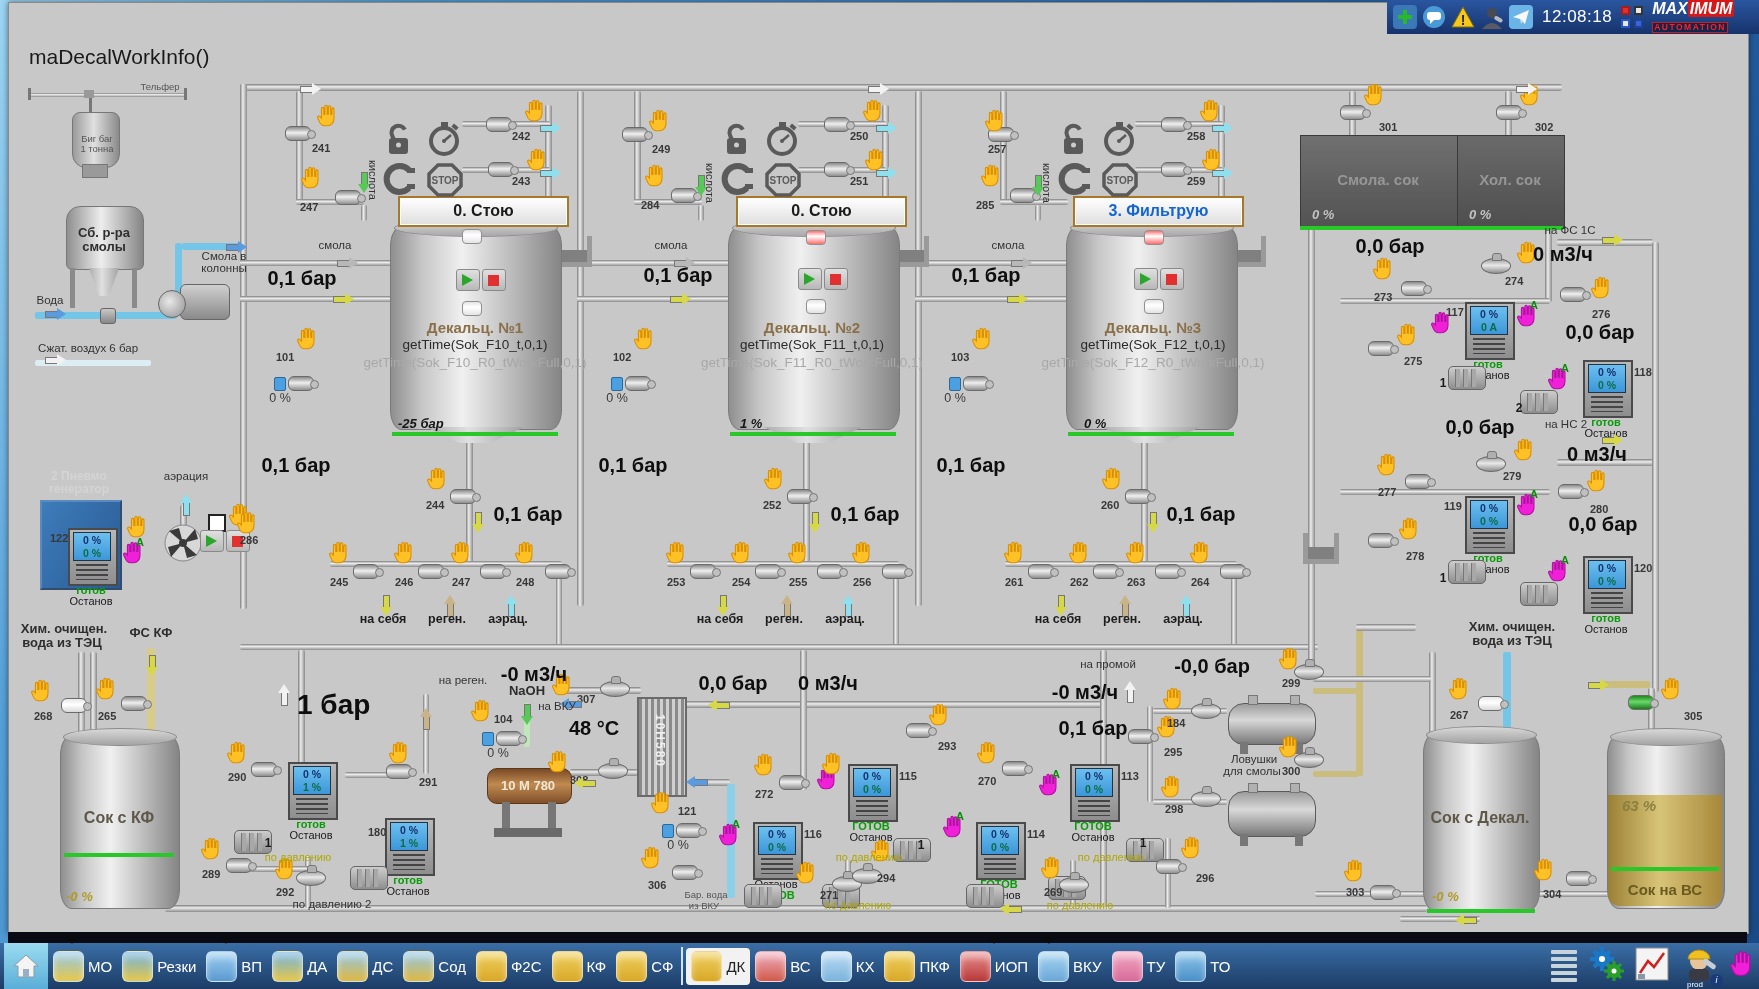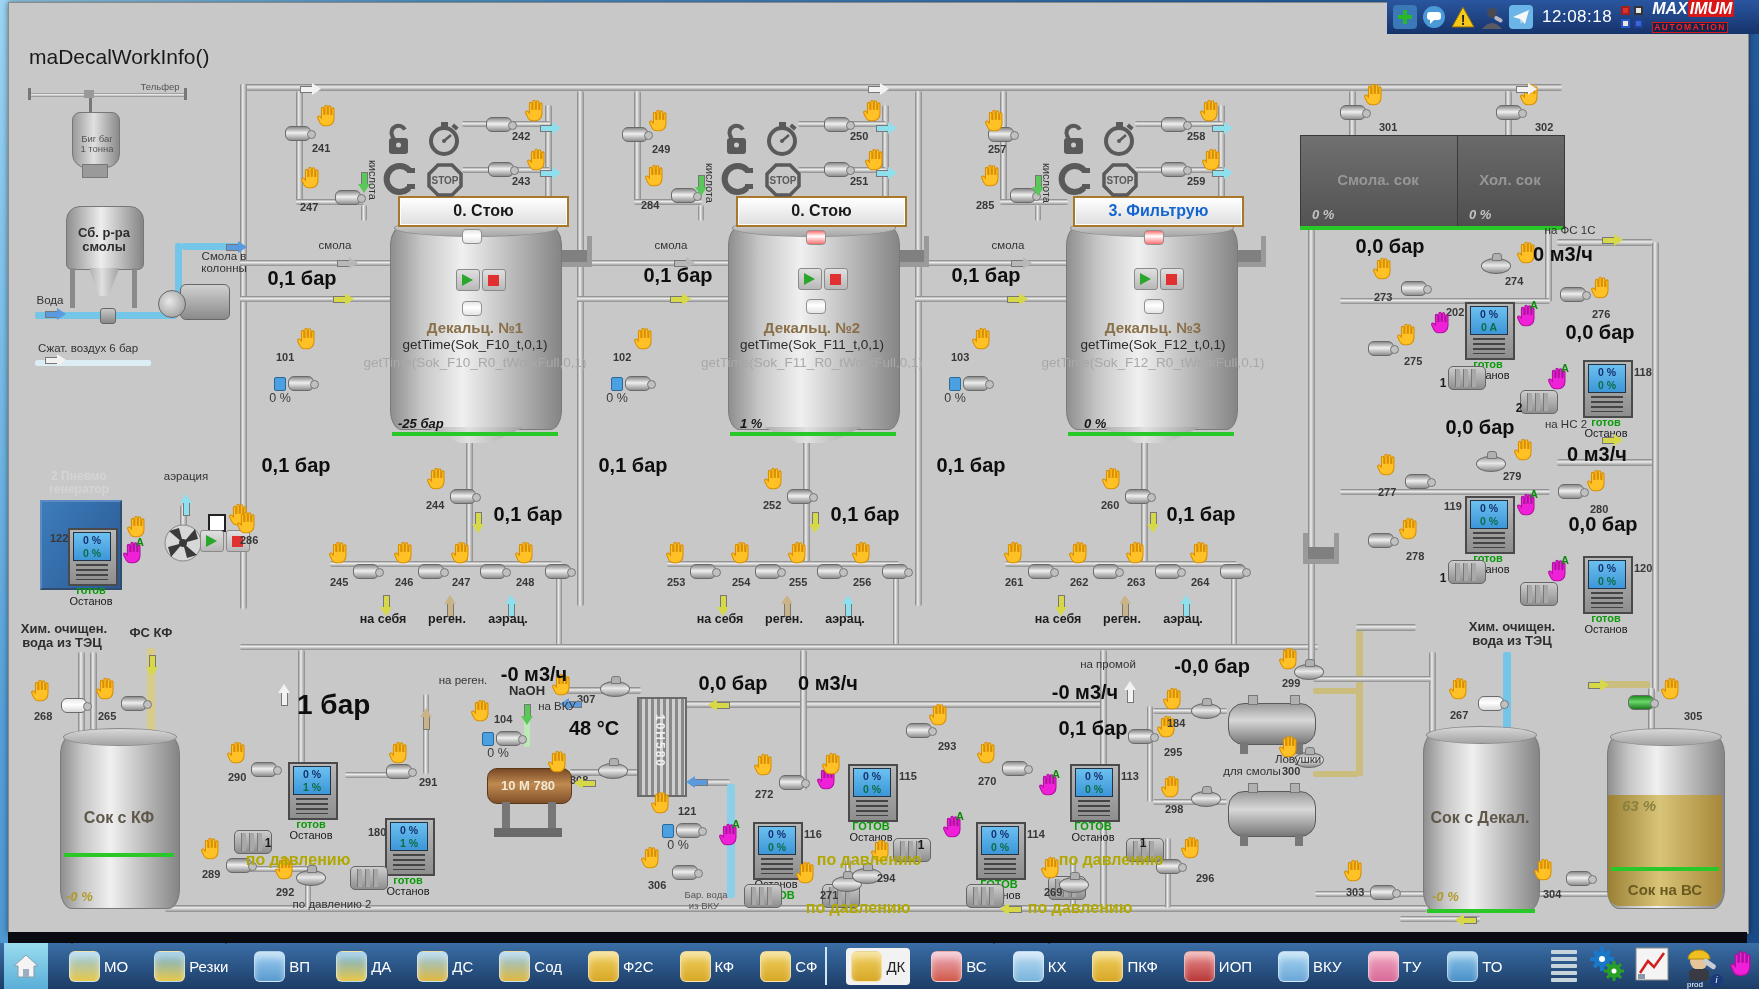--- a/index.html
+++ b/index.html
@@ -33,21 +33,21 @@
   .med{font-size:13px;font-weight:bold;color:#2e2e2e;}
   .name{font-size:15px;font-weight:bold;color:#8a7048;}
   .code{font-size:13.5px;color:#2a2a2a;} .code2{font-size:13.5px;color:#a8a8a8;}
   .dir{font-size:12.5px;font-weight:bold;color:#1e1e1e;}
   .pct{font-size:12.5px;color:#3a3a3a;}
   .gold{font-size:13px;font-weight:bold;font-style:italic;color:#b09a28;}
   .lvl{font-size:13px;font-weight:bold;font-style:italic;color:#151515;}
   .grey{font-size:15px;font-weight:bold;color:#969696;}
   .greyit{font-size:13px;font-weight:bold;font-style:italic;color:#c4c4c4;}
   .vert{writing-mode:vertical-rl;transform:rotate(180deg);font-size:11px;color:#333;}
-  .yel{font-size:16px;font-weight:bold;color:#b0a800;}
+  .yel{font-size:11px;font-weight:normal;color:#b0a800;}
   .pn{font-size:12px;font-weight:bold;color:#1a1a1a;}
   .tklb{font-size:16px;font-weight:bold;color:#5f584a;}
   .vslb{font-size:15px;font-weight:bold;color:#6a5a20;}
   .vsp{font-size:15px;font-weight:bold;font-style:italic;color:#8a8040;}
   .pale{font-size:12px;font-weight:bold;color:#d4d4d4;}
   .m590lb{font-size:13px;font-weight:bold;color:#f2e8d4;}
   .hxlb{writing-mode:vertical-rl;font-size:12px;font-weight:bold;color:#f0f0f0;letter-spacing:2px;}
   .vnum{position:absolute;font-size:11px;font-weight:bold;color:#383838;white-space:nowrap;}
   .vfd{position:absolute;width:46px;height:54px;background:linear-gradient(#b8b8b8,#8e8e8e);border:2px solid #4a4a4a;}
   .vfd .scr{position:absolute;left:3px;top:2px;width:36px;height:26px;background:linear-gradient(#6cc0f0,#3c96d8);border:1px solid #234;
@@ -81,21 +81,21 @@
   .mvalve .cap{position:absolute;left:10px;top:-6px;width:8px;height:6px;border-radius:3px 3px 0 0;background:#b0b0b0;border:1px solid #777;}
   .btag{position:absolute;width:10px;height:12px;background:#4aa0e0;border:1px solid #2a6a9a;border-radius:2px;}
   .pump{position:absolute;width:36px;height:22px;border-radius:5px;background:linear-gradient(#cdcdcd,#8e8e8e);border:1px solid #666;
      overflow:hidden;}
   .pump i{position:absolute;top:2px;width:4px;height:18px;background:#a8a8a8;border-left:1px solid #777;}
   .traps{position:absolute;border-radius:16px;background:linear-gradient(#9c9c9c,#d8d8d8 40%,#787878);border:1px solid #5a5a5a;}
   .noz{position:absolute;width:8px;height:8px;background:#b0b0b0;border:1px solid #777;}
   #taskbar{position:absolute;left:0;top:943px;width:1759px;height:46px;
      background:linear-gradient(#3a6ea6,#1c3c66);display:flex;align-items:center;padding-left:4px;box-sizing:border-box;}
   #homebtn{width:44px;height:46px;background:linear-gradient(#9adcf0,#5aaed8);display:flex;align-items:center;justify-content:center;flex:0 0 auto;}
-  .tbitem{display:flex;align-items:center;gap:4px;padding:3px 5px;border-radius:4px;color:#fff;font-size:15px;flex:0 0 auto;margin-left:16px;}
+  .tbitem{display:flex;align-items:center;gap:4px;padding:3px 5px;border-radius:4px;color:#fff;font-size:15px;flex:0 0 auto;}
   .tbitem .ic{width:29px;height:29px;border-radius:6px;border:1px solid rgba(255,255,255,.5);box-shadow:inset 0 6px 6px rgba(255,255,255,.45);}
   .tbitem.active{background:#f2f2f2;color:#222;}
   .tbsep{width:2px;height:38px;background:#cfe4f4;margin:0 3px;flex:0 0 auto;}
   #blackstrip{position:absolute;left:8px;top:932px;width:1739px;height:11px;background:#0a0a12;}
   .tbright{display:flex;align-items:center;gap:10px;margin-left:14px;}
   .stack i{display:block;width:26px;height:4px;background:#c8d4dc;margin:3px 0;border-radius:1px;}
   .tmark{position:absolute;width:0;height:0;border-left:5px solid transparent;border-right:5px solid transparent;border-top:7px solid #0a0a0a;top:937px;}
 </style>
 </head>
 <body>
@@ -585,21 +585,21 @@
     <div class="vnum" style="position: absolute; left: 368px; top: 826px;">180</div>
     <div class="lb grn" style="position: absolute; left: 408px; top: 875px; transform: translateX(-50%);">готов</div>
     <div class="lb blk" style="position: absolute; left: 408px; top: 886px; transform: translateX(-50%);">Останов</div>
     <div class="vfd" style="position: absolute; left: 1465px; top: 302px;">
       <div class="scr">
         <span class="a">0 %</span>
         <span class="b">0 A</span>
       </div>
       <div class="grill"></div>
     </div>
-    <div class="vnum" style="position: absolute; left: 1446px; top: 306px;">202</div>
+    <div class="vnum" style="position: absolute; left: 1446px; top: 306px;">117</div>
     <div class="lb grn" style="position: absolute; left: 1488px; top: 359px; transform: translateX(-50%);">готов</div>
     <div class="lb blk" style="position: absolute; left: 1488px; top: 370px; transform: translateX(-50%);">Останов</div>
     <div class="vfd" style="position: absolute; left: 1583px; top: 360px;">
       <div class="scr">
         <span class="a">0 %</span>
         <span class="b">0 %</span>
       </div>
       <div class="grill"></div>
     </div>
     <div class="vnum" style="position: absolute; left: 1634px; top: 366px;">118</div>
@@ -1671,21 +1671,21 @@
     <div class="lb sm" style="position: absolute; left: 557px; top: 700px; transform: translateX(-50%);">на ВКУ</div>
     <div class="lb big" style="position: absolute; left: 594px; top: 718px; transform: translateX(-50%);">48 °C</div>
     <div class="lb big" style="position: absolute; left: 733px; top: 673px; transform: translateX(-50%);">0,0 бар</div>
     <div class="lb big" style="position: absolute; left: 828px; top: 673px; transform: translateX(-50%);">0 м3/ч</div>
     <div class="lb xs" style="position: absolute; left: 706px; top: 890px; transform: translateX(-50%);">Бар. вода</div>
     <div class="lb xs" style="position: absolute; left: 704px; top: 901px; transform: translateX(-50%);">из ВКУ</div>
     <div class="lb sm" style="position: absolute; left: 1108px; top: 658px; transform: translateX(-50%);">на промой</div>
     <div class="lb big" style="position: absolute; left: 1085px; top: 682px; transform: translateX(-50%);">-0 м3/ч</div>
     <div class="lb big" style="position: absolute; left: 1093px; top: 718px; transform: translateX(-50%);">0,1 бар</div>
     <div class="lb big" style="position: absolute; left: 1212px; top: 656px; transform: translateX(-50%);">-0,0 бар</div>
-    <div class="lb sm" style="position: absolute; left: 1254px; top: 753px; transform: translateX(-50%); margin-left: 44px;">Ловушки</div>
+    <div class="lb sm" style="position: absolute; left: 1254px; top: 753px; transform: translateX(-50%);">Ловушки</div>
     <div class="lb sm" style="position: absolute; left: 1252px; top: 765px; transform: translateX(-50%);">для смолы</div>
     <div class="lb pct" style="position: absolute; left: 280px; top: 392px; transform: translateX(-50%);">0 %</div>
     <div class="lb pct" style="position: absolute; left: 617px; top: 392px; transform: translateX(-50%);">0 %</div>
     <div class="lb pct" style="position: absolute; left: 955px; top: 392px; transform: translateX(-50%);">0 %</div>
     <div class="lb pct" style="position: absolute; left: 498px; top: 747px; transform: translateX(-50%);">0 %</div>
     <div class="lb pct" style="position: absolute; left: 678px; top: 839px; transform: translateX(-50%);">0 %</div>
     <div class="lb yel" style="position: absolute; left: 298px; top: 852px; transform: translateX(-50%);">по давлению</div>
     <div class="lb sm" style="position: absolute; left: 332px; top: 898px; transform: translateX(-50%);">по давлению 2</div>
     <div class="lb yel" style="position: absolute; left: 869px; top: 852px; transform: translateX(-50%);">по давлению</div>
     <div class="lb yel" style="position: absolute; left: 1111px; top: 852px; transform: translateX(-50%);">по давлению</div>

